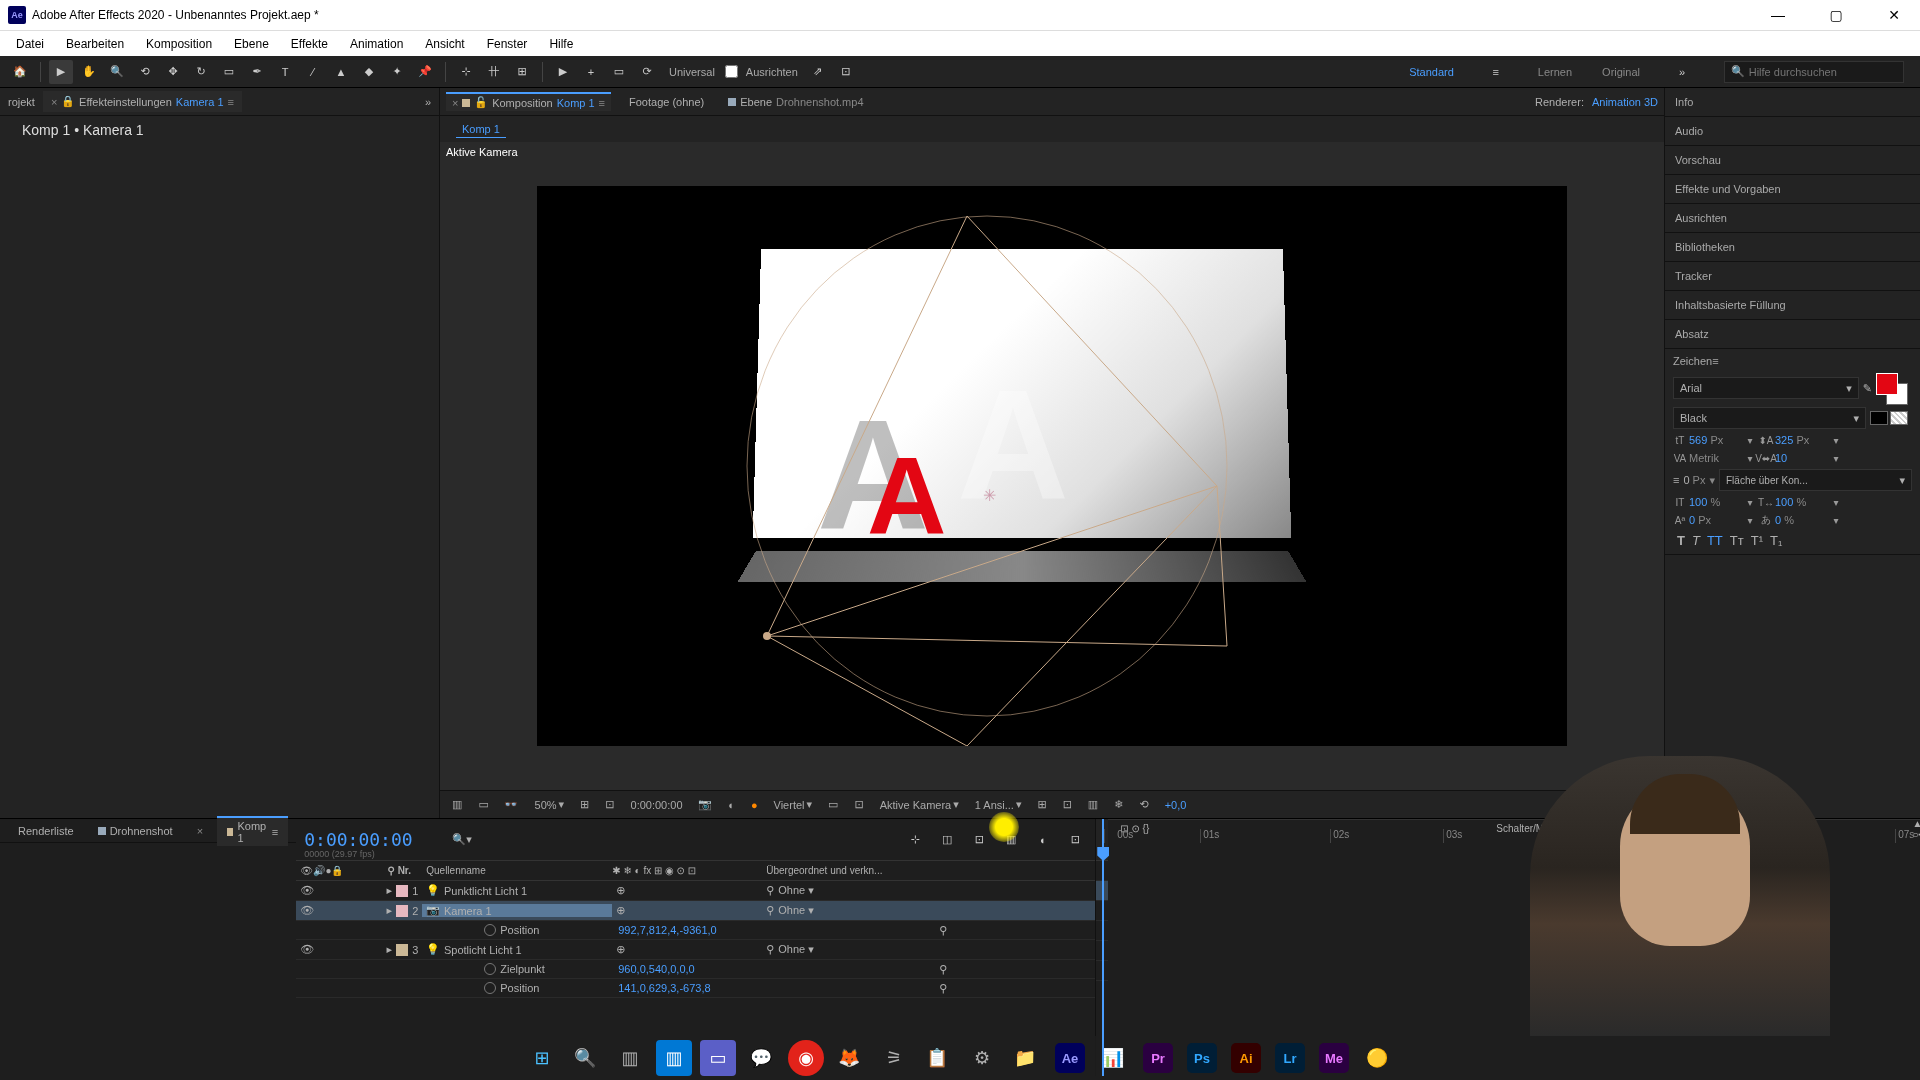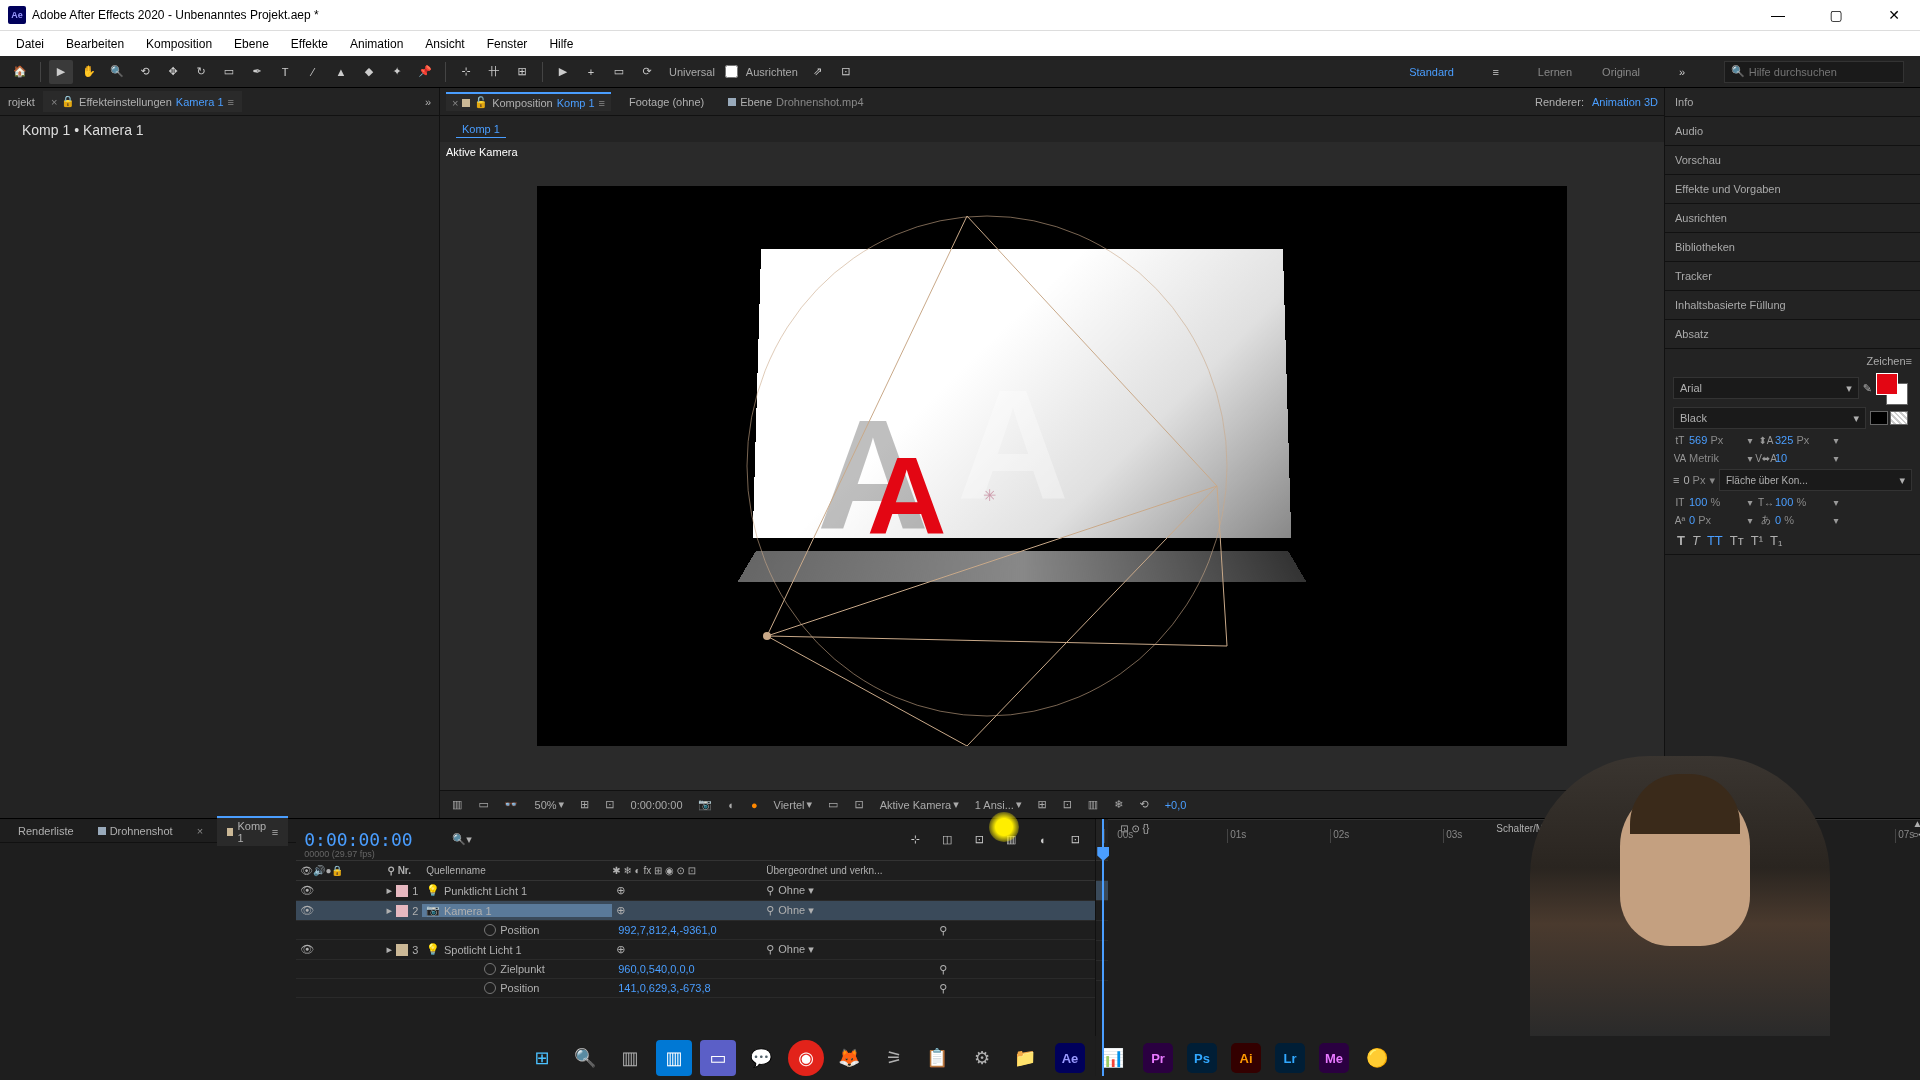--- a/index.html
+++ b/index.html
@@ -320,21 +320,21 @@
       <div class="rpanel">
         <div class="rpanel-head">Tracker</div>
       </div>
       <div class="rpanel">
         <div class="rpanel-head">Inhaltsbasierte Füllung</div>
       </div>
       <div class="rpanel">
         <div class="rpanel-head">Absatz</div>
       </div>
       <div class="rpanel char-panel">
-<div class="rpanel-head" style="display:flex;justify-content:flex-end">
+<div class="rpanel-head" style="display:flex;justify-content:flex-start">
           <span>Zeichen</span>
           <span>≡</span>
         </div>
 <div class="char-row" style="margin-top:6px">
   <div class="char-dd">
             <span>Arial</span>
             <span>▾</span>
           </div>
   <span>✎</span>
   <div class="swatch-wrap">
@@ -526,21 +526,21 @@
             </span>
       <span class="pval">141,0,629,3,-673,8</span>
       <span style="margin-left:auto;width:160px;padding-left:4px"><span>⚲</span></span>
           </div>
         </div>
     </div>
     <div class="tl-right">
       <div class="playhead"></div>
       <div class="ruler" id="ruler">
           <div class="ruler-tick" style="left: 8px; padding-left: 12px;">00s</div>
-          <div class="ruler-tick" style="left: 131px;">01s</div>
+          <div class="ruler-tick" style="left: 104px;">01s</div>
           <div class="ruler-tick" style="left: 234px;">02s</div>
           <div class="ruler-tick" style="left: 347px;">03s</div>
           <div class="ruler-tick" style="left: 460px;">04s</div>
           <div class="ruler-tick" style="left: 573px;">05s</div>
           <div class="ruler-tick" style="left: 686px;">06s</div>
           <div class="ruler-tick" style="left: 799px;">07s</div>
           <div class="ruler-tick" style="left: 912px;">08s</div>
         </div>
       <div class="track-row">
           <div class="track-bar c1"></div>

